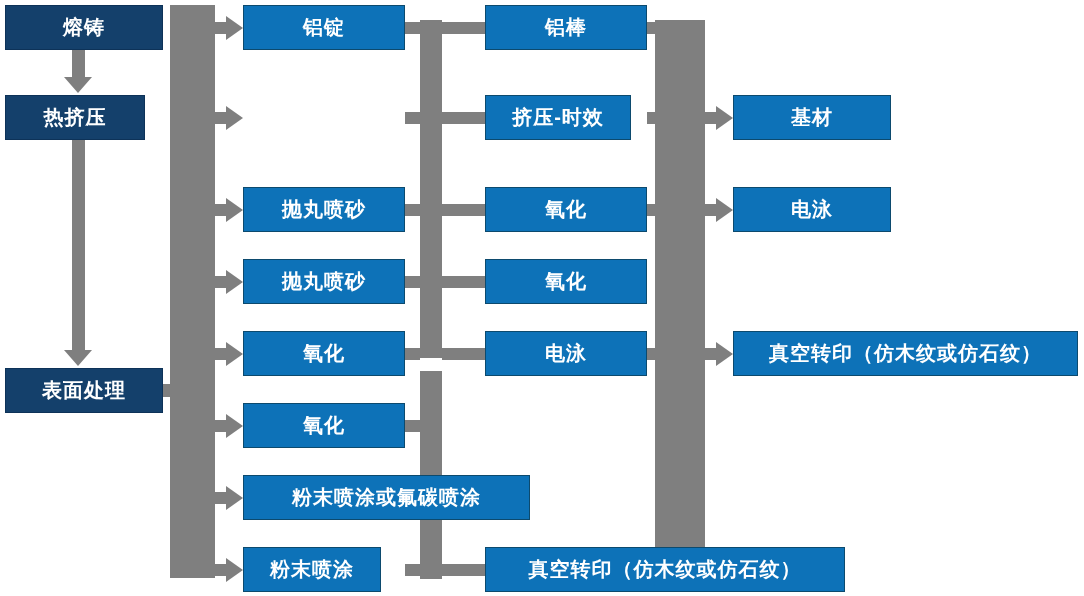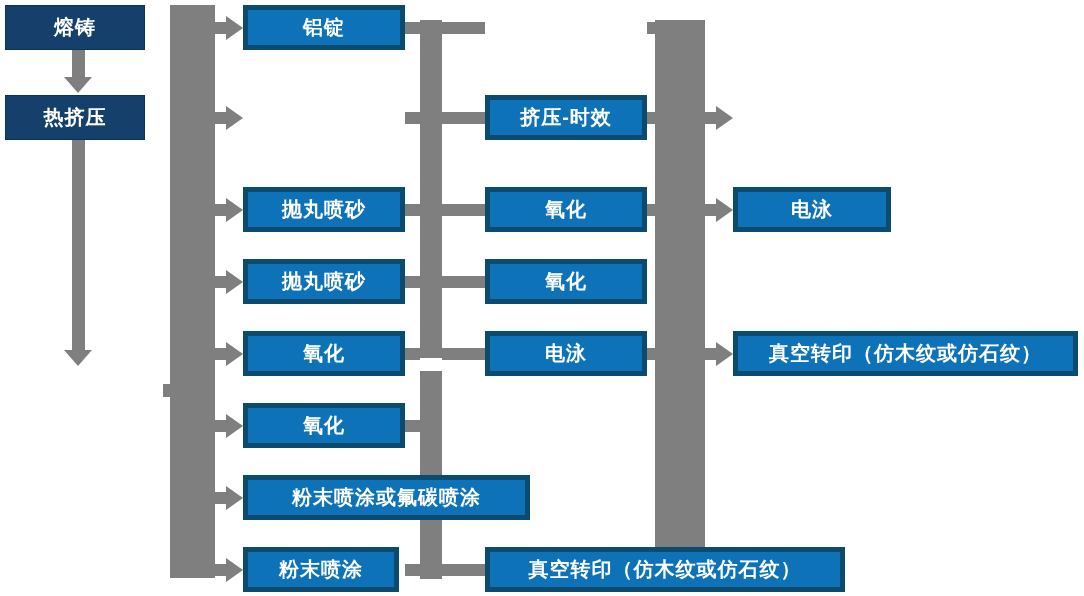--- a/index.html
+++ b/index.html
@@ -21,21 +21,21 @@
     align-items:center;
     justify-content:center;
     color:var(--text,#ffffff);
     font-weight:700;
     font-size:20px;
     letter-spacing:1px;
     z-index:2;
     white-space:nowrap;
   }
   .stage { background:var(--stage-box,#14406b); border:1px solid #0d3258; }
-  .proc  { background:var(--process-box,#0d72b8); border:5px solid #0c4a6e; }
+  .proc  { background:var(--process-box,#0d72b8); border:1px solid #0c4a6e; }
   .gray  { position:absolute; background:var(--connector,#7f7f7f); z-index:1; }
   .arr-r {
     position:absolute; width:0; height:0; z-index:1;
     border-top:12px solid transparent;
     border-bottom:12px solid transparent;
     border-left:17px solid var(--connector,#7f7f7f);
   }
   .arr-d {
     position:absolute; width:0; height:0; z-index:1;
     border-left:14px solid transparent;
@@ -96,33 +96,36 @@
   <div class="gray" style="left:215px;top:564px;width:12px;height:12px"></div>
   <div class="arr-r" style="left:226px;top:558px"></div>
 
   <div class="gray" style="left:705px;top:112px;width:13px;height:12px"></div>
   <div class="arr-r" style="left:716px;top:106px"></div>
   <div class="gray" style="left:705px;top:204px;width:13px;height:12px"></div>
   <div class="arr-r" style="left:716px;top:198px"></div>
   <div class="gray" style="left:705px;top:348px;width:13px;height:12px"></div>
   <div class="arr-r" style="left:716px;top:342px"></div>
 
-  <div class="box stage" style="left:5px;top:5px;width:140px">熔铸</div>
+  <div class="box stage" style="left:5px;top:5px;width:158px">熔铸</div>
   <div class="box stage" style="left:5px;top:95px;width:140px">热挤压</div>
+  <div class="box stage" style="left:5px;top:368px;width:158px">表面处理</div>
 
   <div class="box proc" style="left:243px;top:5px;width:162px">铝锭</div>
   <div class="box proc" style="left:243px;top:187px;width:162px">抛丸喷砂</div>
   <div class="box proc" style="left:243px;top:259px;width:162px">抛丸喷砂</div>
   <div class="box proc" style="left:243px;top:331px;width:162px">氧化</div>
   <div class="box proc" style="left:243px;top:403px;width:162px">氧化</div>
   <div class="box proc" style="left:243px;top:475px;width:287px">粉末喷涂或氟碳喷涂</div>
-  <div class="box proc" style="left:243px;top:547px;width:156px">粉末喷涂</div>
+  <div class="box proc" style="left:243px;top:547px;width:138px">粉末喷涂</div>
 
-  <div class="box proc" style="left:485px;top:95px;width:162px">挤压-时效</div>
+  <div class="box proc" style="left:485px;top:5px;width:162px">铝棒</div>
+  <div class="box proc" style="left:485px;top:95px;width:146px">挤压-时效</div>
   <div class="box proc" style="left:485px;top:187px;width:162px">氧化</div>
   <div class="box proc" style="left:485px;top:259px;width:162px">氧化</div>
   <div class="box proc" style="left:485px;top:331px;width:162px">电泳</div>
   <div class="box proc" style="left:485px;top:547px;width:360px">真空转印（仿木纹或仿石纹）</div>
 
+  <div class="box proc" style="left:733px;top:95px;width:158px">基材</div>
   <div class="box proc" style="left:733px;top:187px;width:158px">电泳</div>
   <div class="box proc" style="left:733px;top:331px;width:345px">真空转印（仿木纹或仿石纹）</div>
 
 </div>
 
 </body></html>

